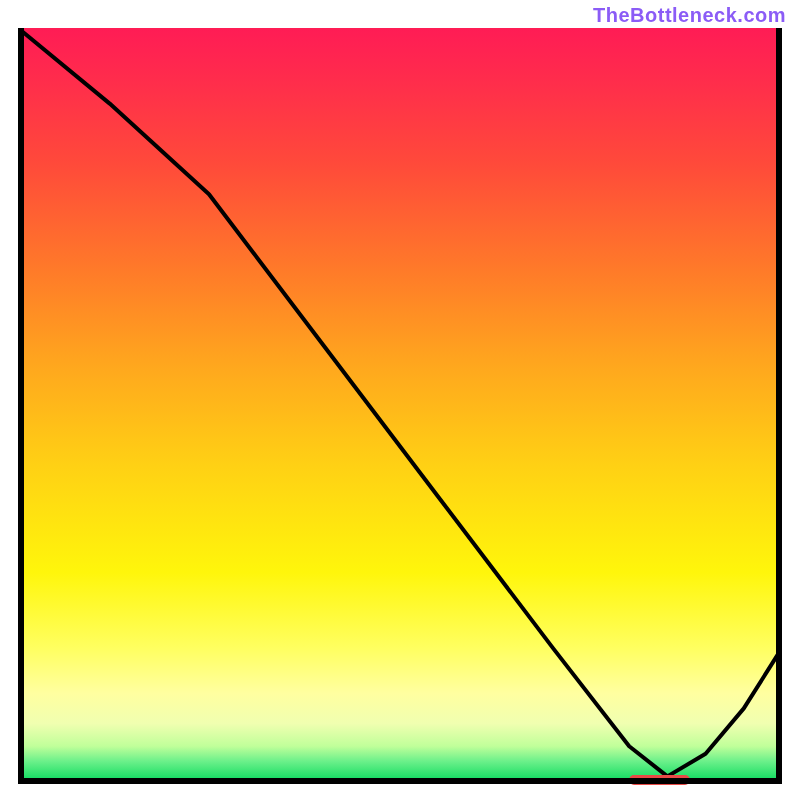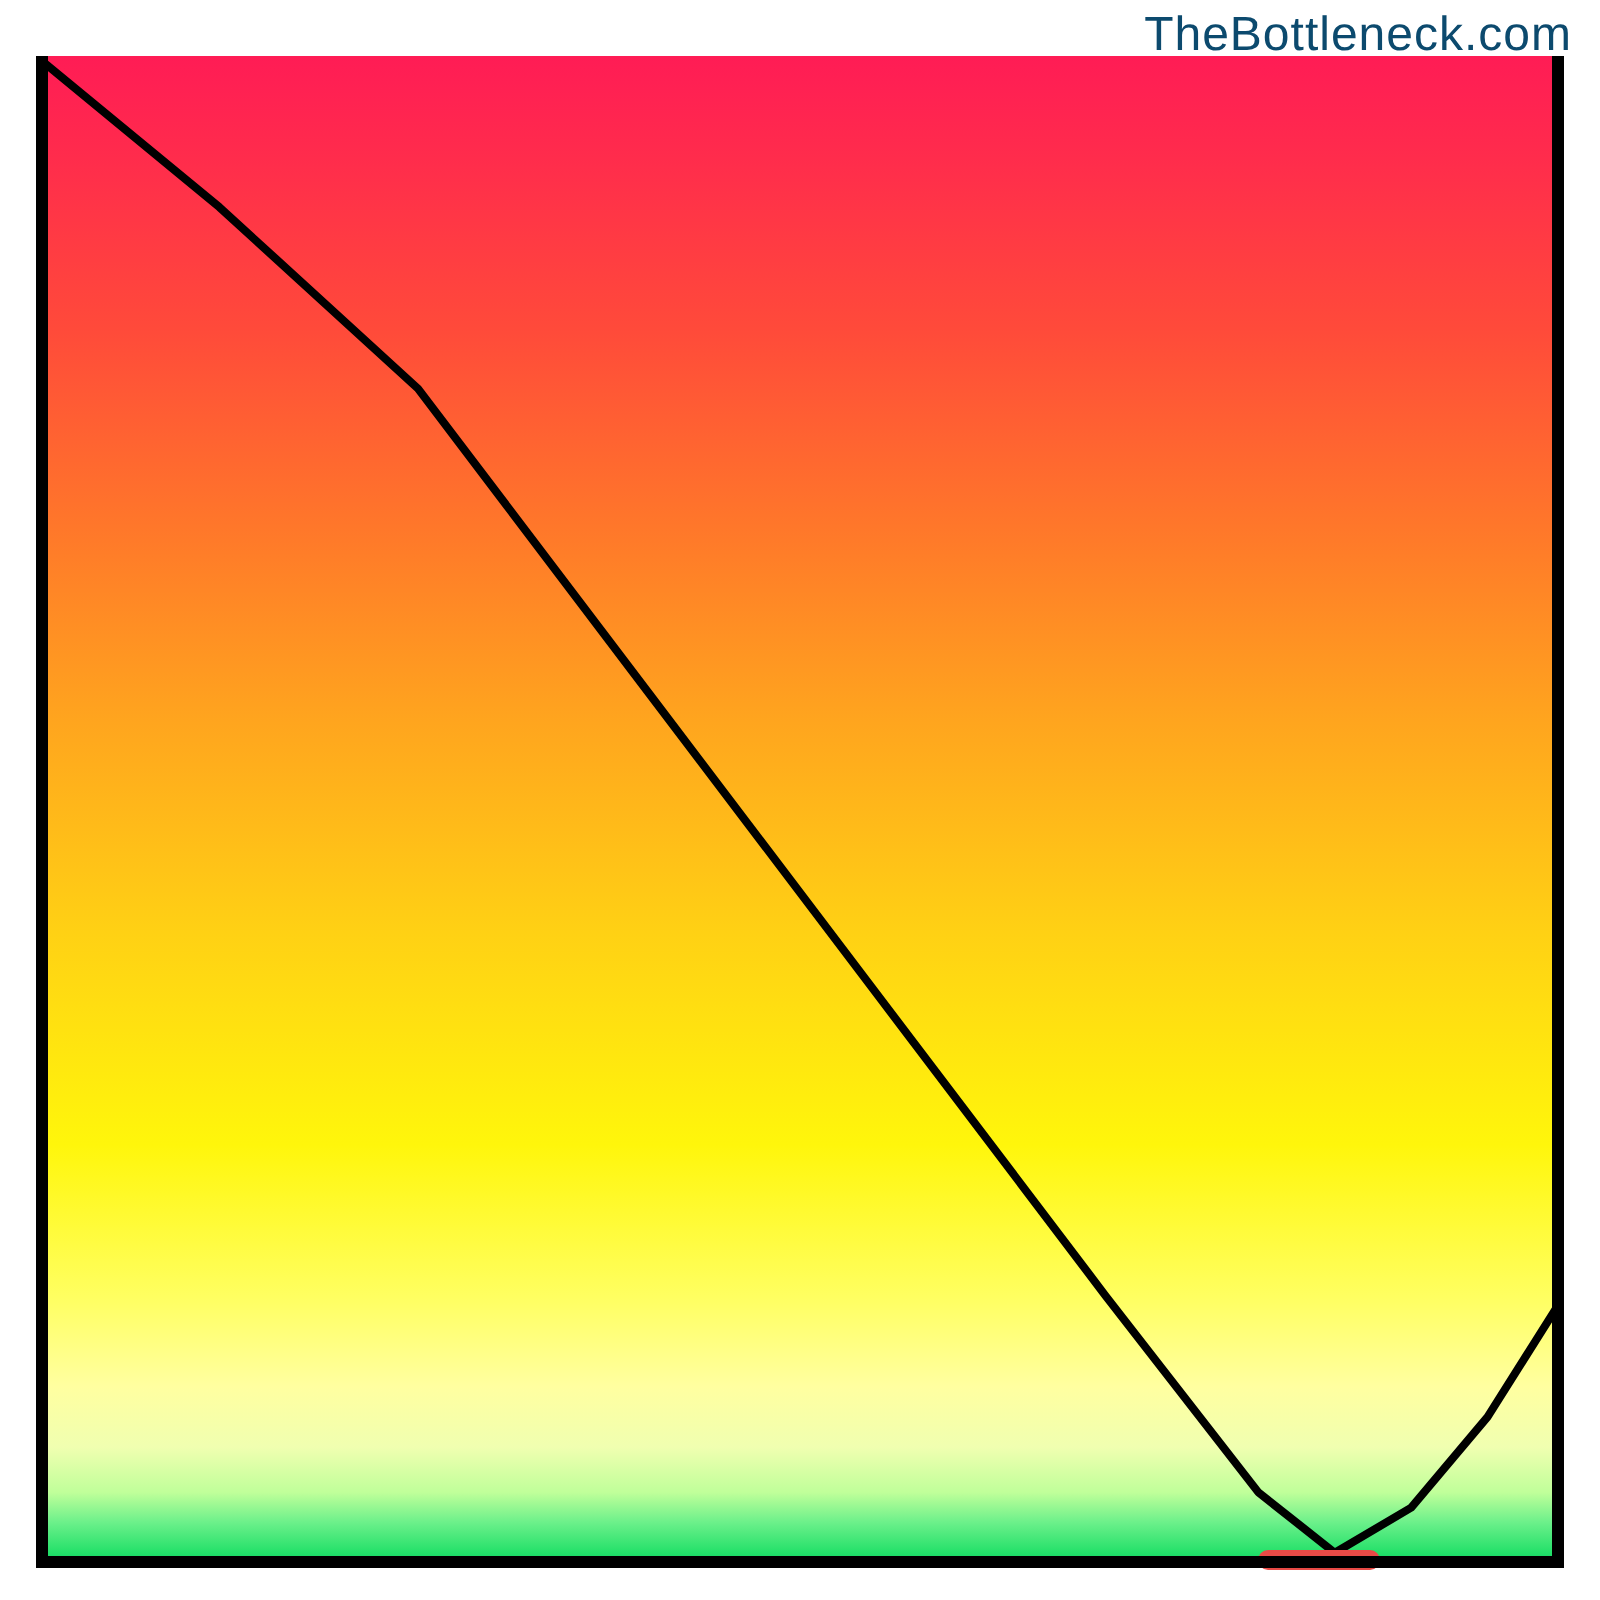--- a/index.html
+++ b/index.html
@@ -13,23 +13,23 @@
   }
   .frame {
     position: relative;
     width: 800px;
     height: 800px;
   }
   .watermark {
     position: absolute;
     top: 4px;
     right: 14px;
-    font-size: 24px;
-    font-weight: normal;
-    color: #0c4a6e;
+    font-size: 20px;
+    font-weight: bold;
+    color: #8b5cf6;
     letter-spacing: 0.5px;
     user-select: none;
   }
   .plot-outer {
     position: absolute;
     left: 18px;
     top: 28px;
     width: 764px;
     height: 756px;
   }

